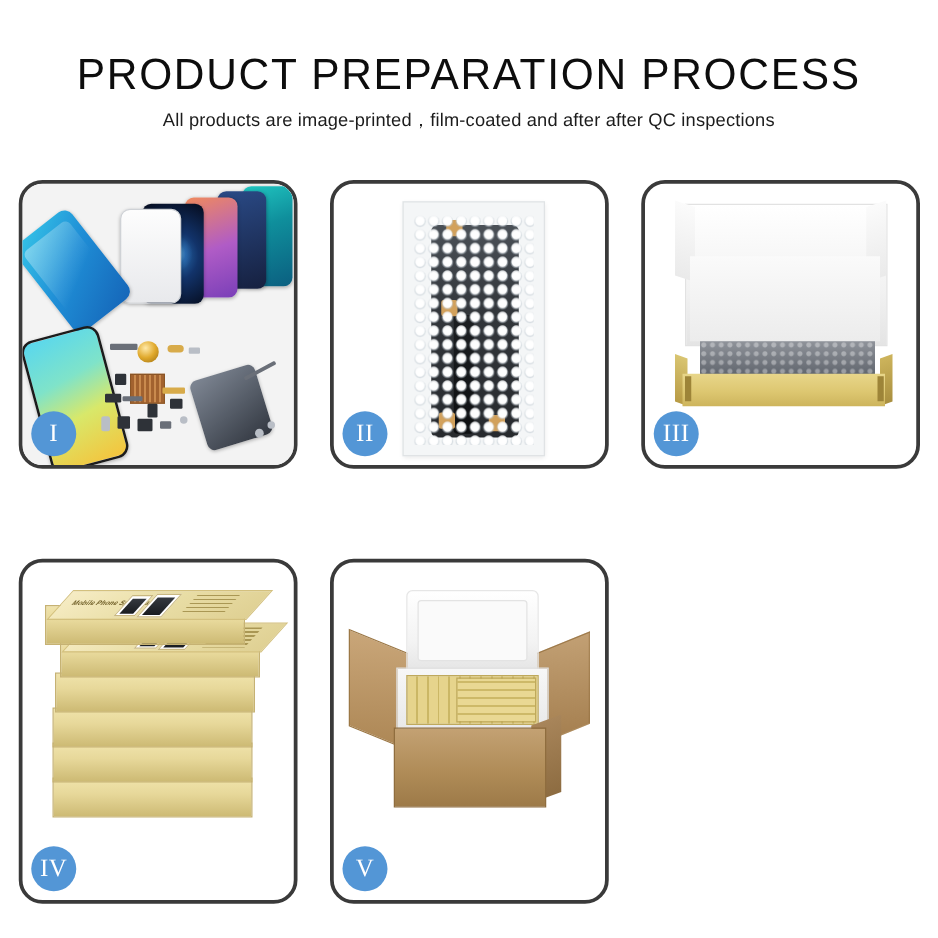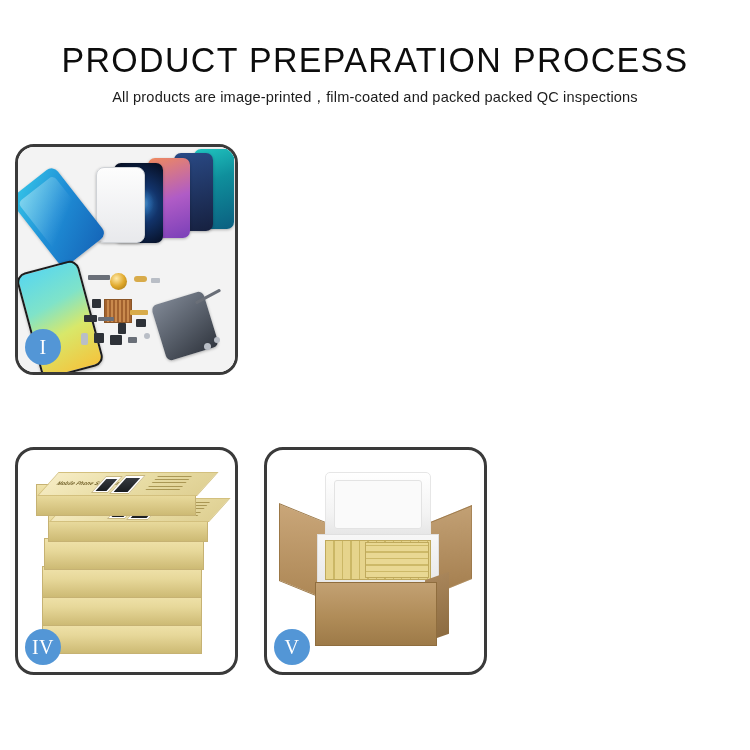--- a/index.html
+++ b/index.html
@@ -61,21 +61,21 @@
     position: absolute;
     width: 223px;
     height: 231px;
     box-sizing: border-box;
     border: 3px solid #3a3a3a;
     border-radius: 19px;
     background: #ffffff;
     overflow: hidden;
   }
   .panel.r0 { top: 0; }
-  .panel.r1 { top: 303px; height: 228px; }
+  .panel.r1 { top: 303px; height: 276px; }
   .panel.c0 { left: 0; }
   .panel.c1 { left: 249px; }
   .panel.c2 { left: 498px; }
 
   .panel-stage {
     position: absolute;
     left: 0; top: 0;
     width: 100%; height: 100%;
     overflow: hidden;
   }
@@ -427,21 +427,21 @@
   }
 
   
   .abs { position:absolute; }
 </style>
 </head>
 <body>
 
 <div id="header">
   <h1 id="page-title">PRODUCT PREPARATION PROCESS</h1>
-  <p id="page-subtitle">All products are image-printed，film-coated and packed packed QC inspections</p>
+  <p id="page-subtitle">All products are image-printed，film-coated and after after QC inspections</p>
 </div>
 
 <div id="process-grid">
 
   <div class="panel r0 c0">
     <div class="panel-stage">
       <div class="p1-bg"></div>
 
       <div class="ph ph-f"></div>
       <div class="ph ph-e"></div>
@@ -469,21 +469,51 @@
       <div class="chip dark" style="left:92px;top:188px;width:12px;height:10px;"></div>
       <div class="chip" style="left:110px;top:190px;width:9px;height:6px;"></div>
       <div class="chip pale" style="left:126px;top:186px;width:6px;height:6px;border-radius:50%;"></div>
       <div class="chip pale" style="left:186px;top:196px;width:7px;height:7px;border-radius:50%;"></div>
       <div class="chip pale" style="left:196px;top:190px;width:6px;height:6px;border-radius:50%;"></div>
       <div class="chip" style="left:176px;top:148px;width:28px;height:3px;transform:rotate(-28deg);"></div>
     </div>
     <div class="badge">I</div>
   </div>
 
-
+  <div class="panel r0 c1">
+    <div class="panel-stage">
+      <div class="bubble-bag">
+        <div class="screen-under"></div>
+        <div class="flex-cable"></div>
+        <div class="cable-tab" style="left:34px;top:14px;"></div>
+        <div class="cable-tab" style="left:30px;top:78px;"></div>
+        <div class="cable-tab" style="left:28px;top:168px;"></div>
+        <div class="cable-tab" style="left:68px;top:170px;"></div>
+        <div class="bubble-inner"></div>
+        <div class="bubble-overlay"></div>
+      </div>
+    </div>
+    <div class="badge">II</div>
+  </div>
+
+  <div class="panel r0 c2">
+    <div class="panel-stage">
+      <div class="b3-lid"></div>
+      <div class="b3-lid-flapL"></div>
+      <div class="b3-lid-flapR"></div>
+      <div class="b3-foamwhite"></div>
+      <div class="b3-grayfoam"></div>
+      <div class="b3-left"></div>
+      <div class="b3-right"></div>
+      <div class="b3-front"></div>
+      <div class="b3-notchL"></div>
+      <div class="b3-notchR"></div>
+    </div>
+    <div class="badge">III</div>
+  </div>
 
   <div class="panel r1 c0">
     <div class="panel-stage">
       <div class="stack-wrap">
 
         <div class="sbox" style="left:16px;top:152px;"></div>
         <div class="sbox" style="left:16px;top:124px;"></div>
         <div class="sbox" style="left:16px;top:96px;"></div>
         <div class="sbox" style="left:18px;top:68px;"></div>
 

